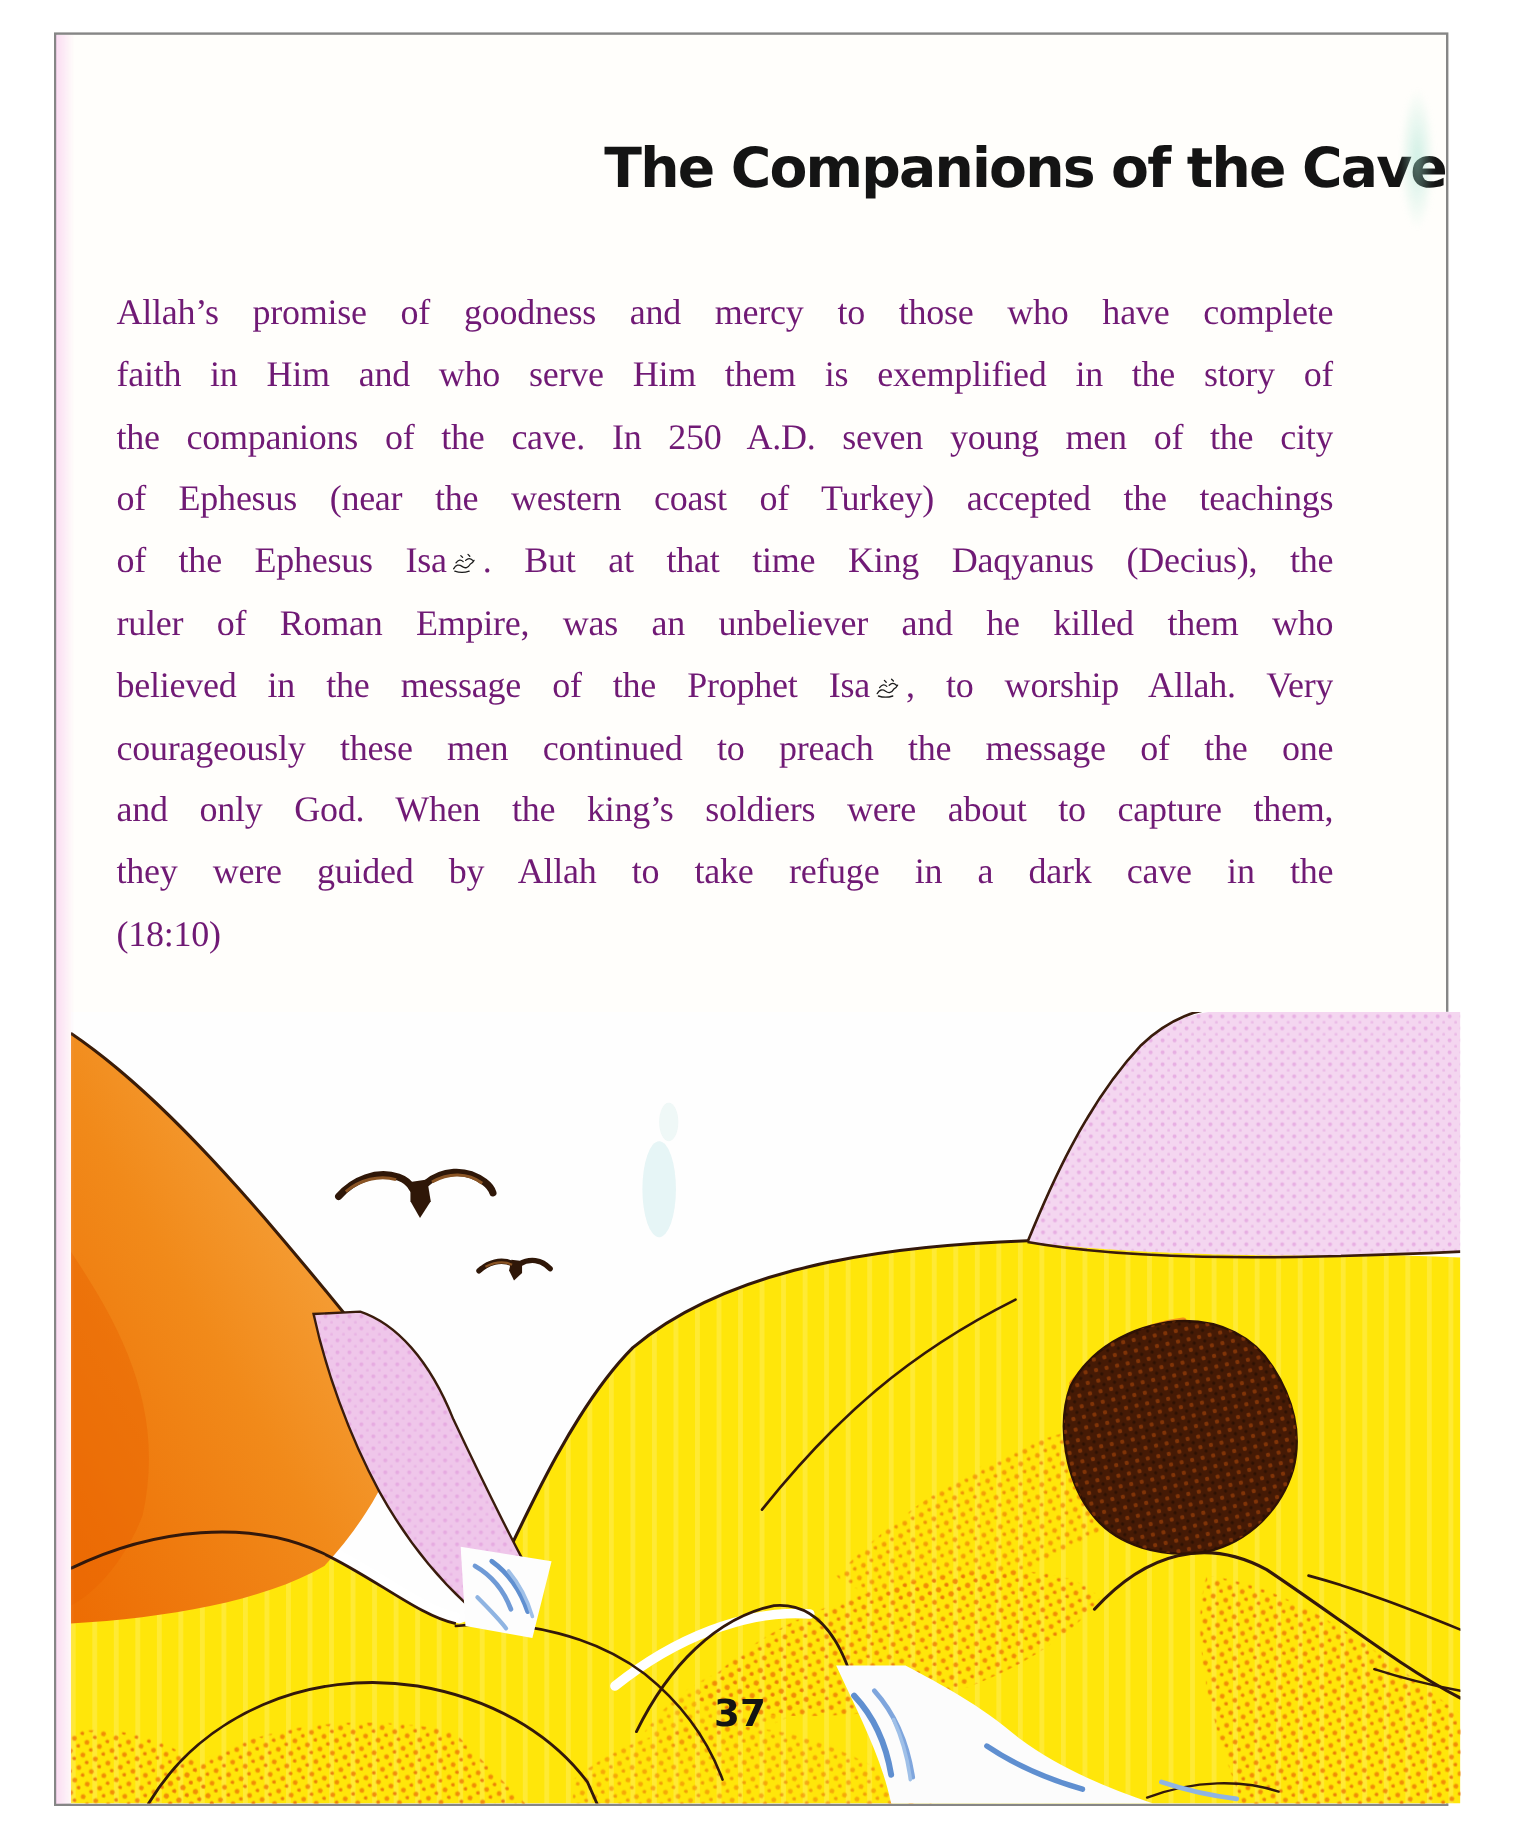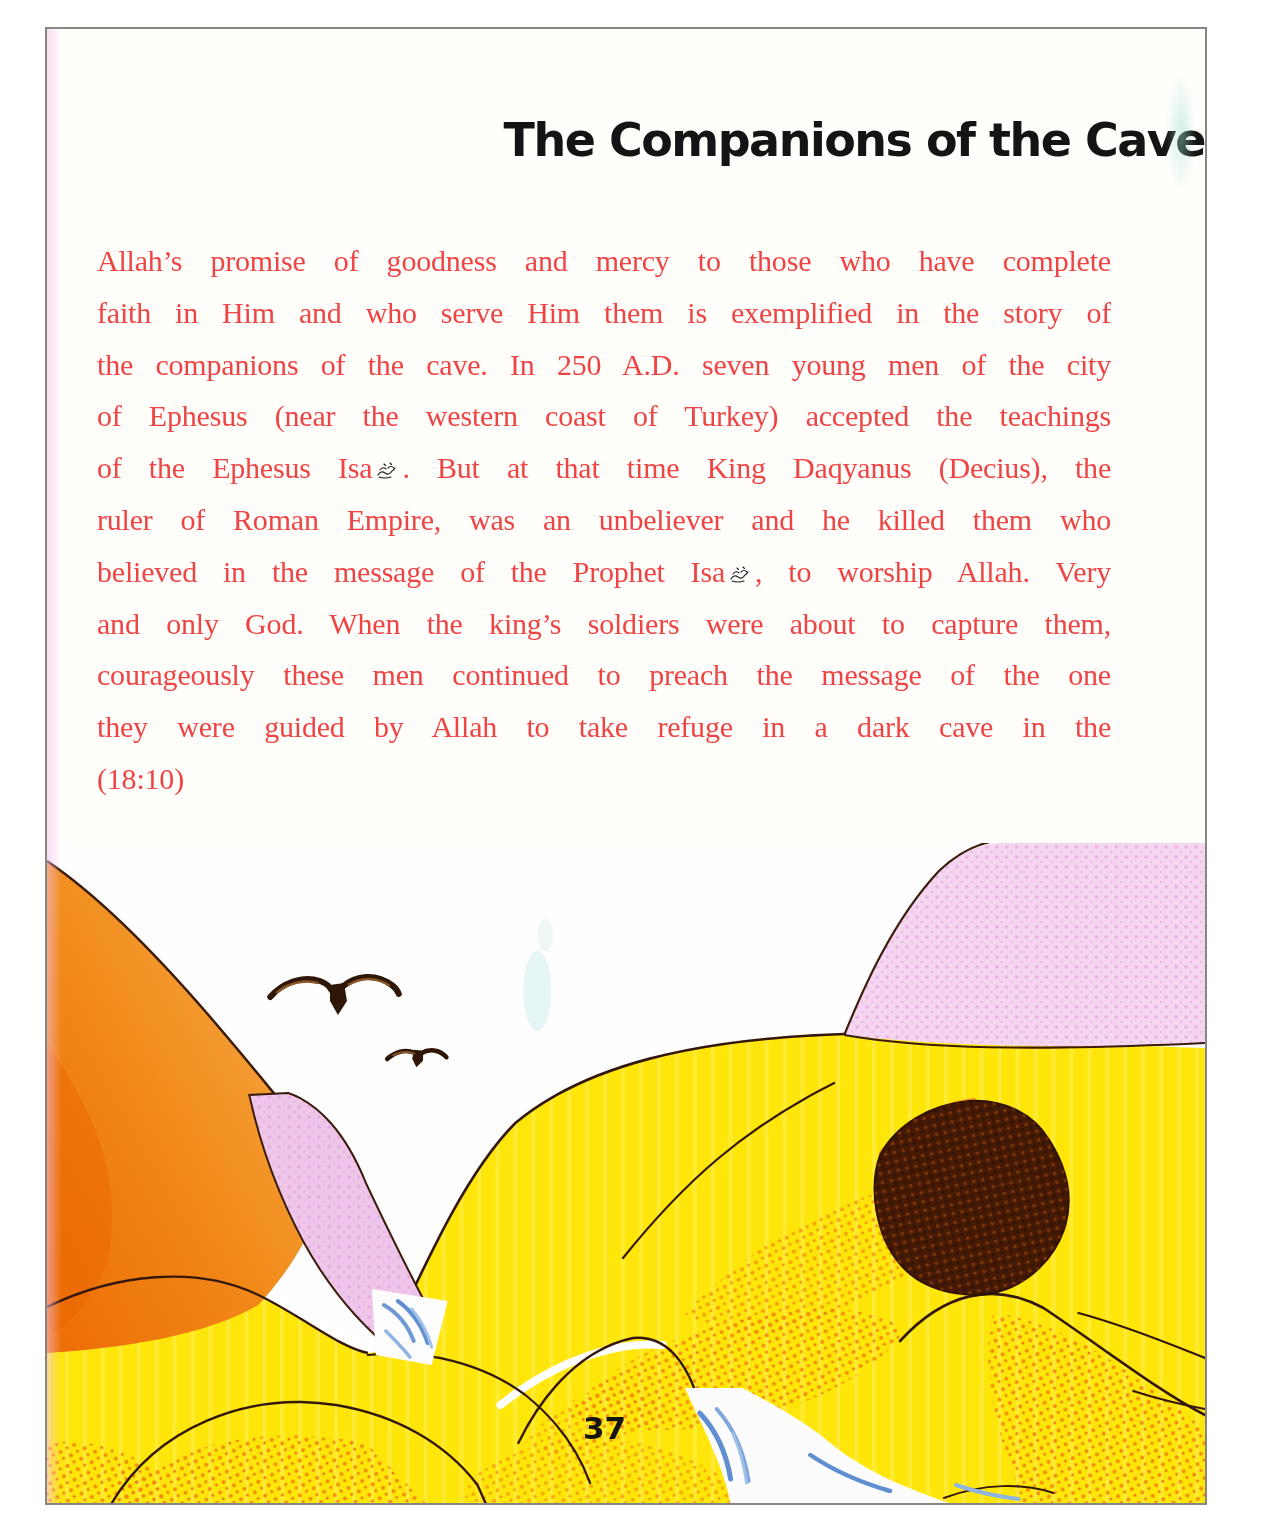--- a/index.html
+++ b/index.html
@@ -20,29 +20,29 @@
     background:radial-gradient(ellipse at center, rgba(160,226,206,0.5), rgba(160,226,206,0) 72%);
     filter:blur(2px); pointer-events:none;
   }
   .title {
     position:absolute; top:84px; left:0; right:0; margin:0; z-index:3;
     text-align:right; font-family:"DejaVu Sans", sans-serif; font-weight:bold;
     font-size:46px; letter-spacing:-1.5px; color:#141414;
   }
   .body-text {
     position:absolute; top:206px; left:50px; right:94px; z-index:3;
-    font-size:30px; color:#ef4444; letter-spacing:-0.2px; word-spacing:1px;
+    font-size:30px; color:#701a75; letter-spacing:-0.2px; word-spacing:1px;
   }
   .line {
     line-height:51.8px; height:51.8px; overflow:hidden;
     text-align:justify; text-align-last:justify;
   }
   .line.last { text-align-last:left; }
   .hon-icon { display:inline-block; vertical-align:-2px; margin:0 3px; }
-  .illustration { position:absolute; left:0; bottom:0; width:100%; height:660px; z-index:1; }
+  .illustration { position:absolute; left:12px; bottom:0; width:100%; height:660px; z-index:1; }
   .illustration svg { display:block; width:100%; height:100%; }
   .page-number {
     position:absolute; left:536px; top:567px; z-index:2;
     font-family:"DejaVu Sans", sans-serif; font-weight:bold; font-size:31px; color:#141414;
   }
 </style>
 </head>
 <body>
 
 <div class="scan-page">
@@ -70,22 +70,22 @@
       <div class="line"><span>believed in the message of the Prophet Isa</span><svg class="hon-icon" width="24" height="19" viewBox="0 0 24 19">
     <g fill="none" stroke="#1c1c1c" stroke-width="1.1" stroke-linecap="round">
       <path d="M3,14 q3,-5 7,-2 t7,-2 q2,-1 3,-3"></path>
       <path d="M5,9 q3,-4 6,-1"></path>
       <path d="M13,7 q3,-3 6,0"></path>
       <path d="M9,3 l1.5,1.5"></path>
       <path d="M15,2 l1.5,1.5"></path>
       <path d="M4,16 q6,2 12,0"></path>
     </g>
   </svg><span>, to worship Allah. Very</span></div>
+      <div class="line"><span>courageously these men continued to preach the message of the one</span></div>
       <div class="line"><span>and only God. When the king’s soldiers were about to capture them,</span></div>
-      <div class="line"><span>courageously these men continued to preach the message of the one</span></div>
       <div class="line"><span>they were guided by Allah to take refuge in a dark cave in the</span></div>
       <div class="line last"><span>(18:10)</span></div>
     </div>
 
   <div class="illustration">
     <svg viewBox="0 0 1162 660" preserveAspectRatio="none">
       <defs>
         <linearGradient id="gOrange" x1="1" y1="0" x2="0" y2="1">
           <stop offset="0" stop-color="#f9b658"></stop>
           <stop offset="0.55" stop-color="#f18a1a"></stop>

